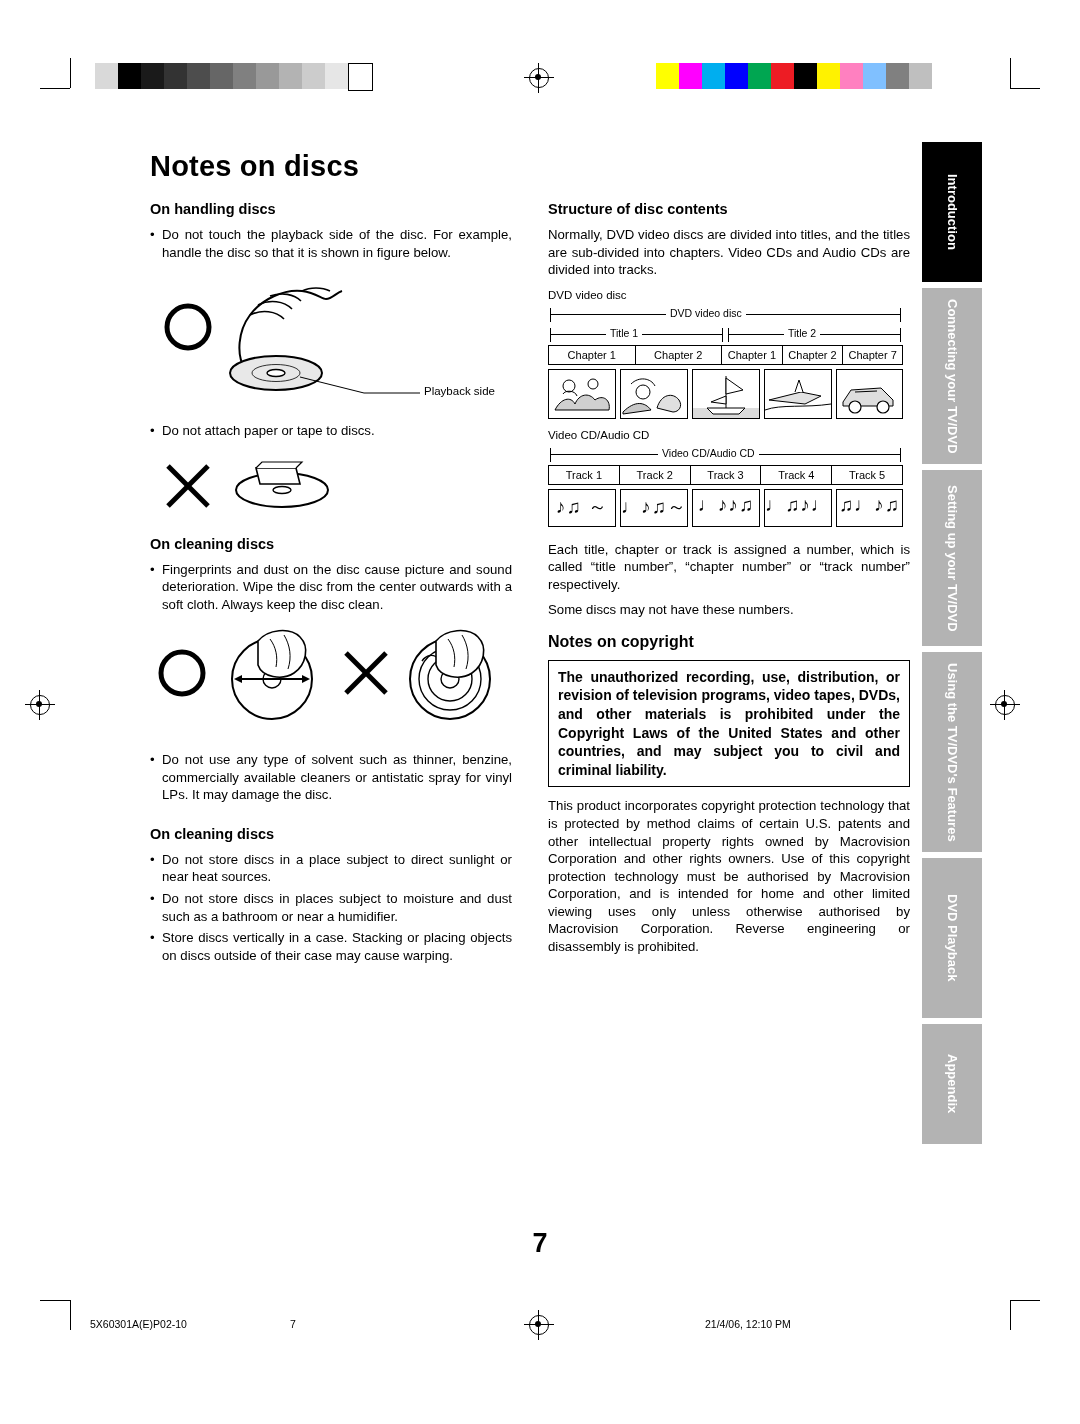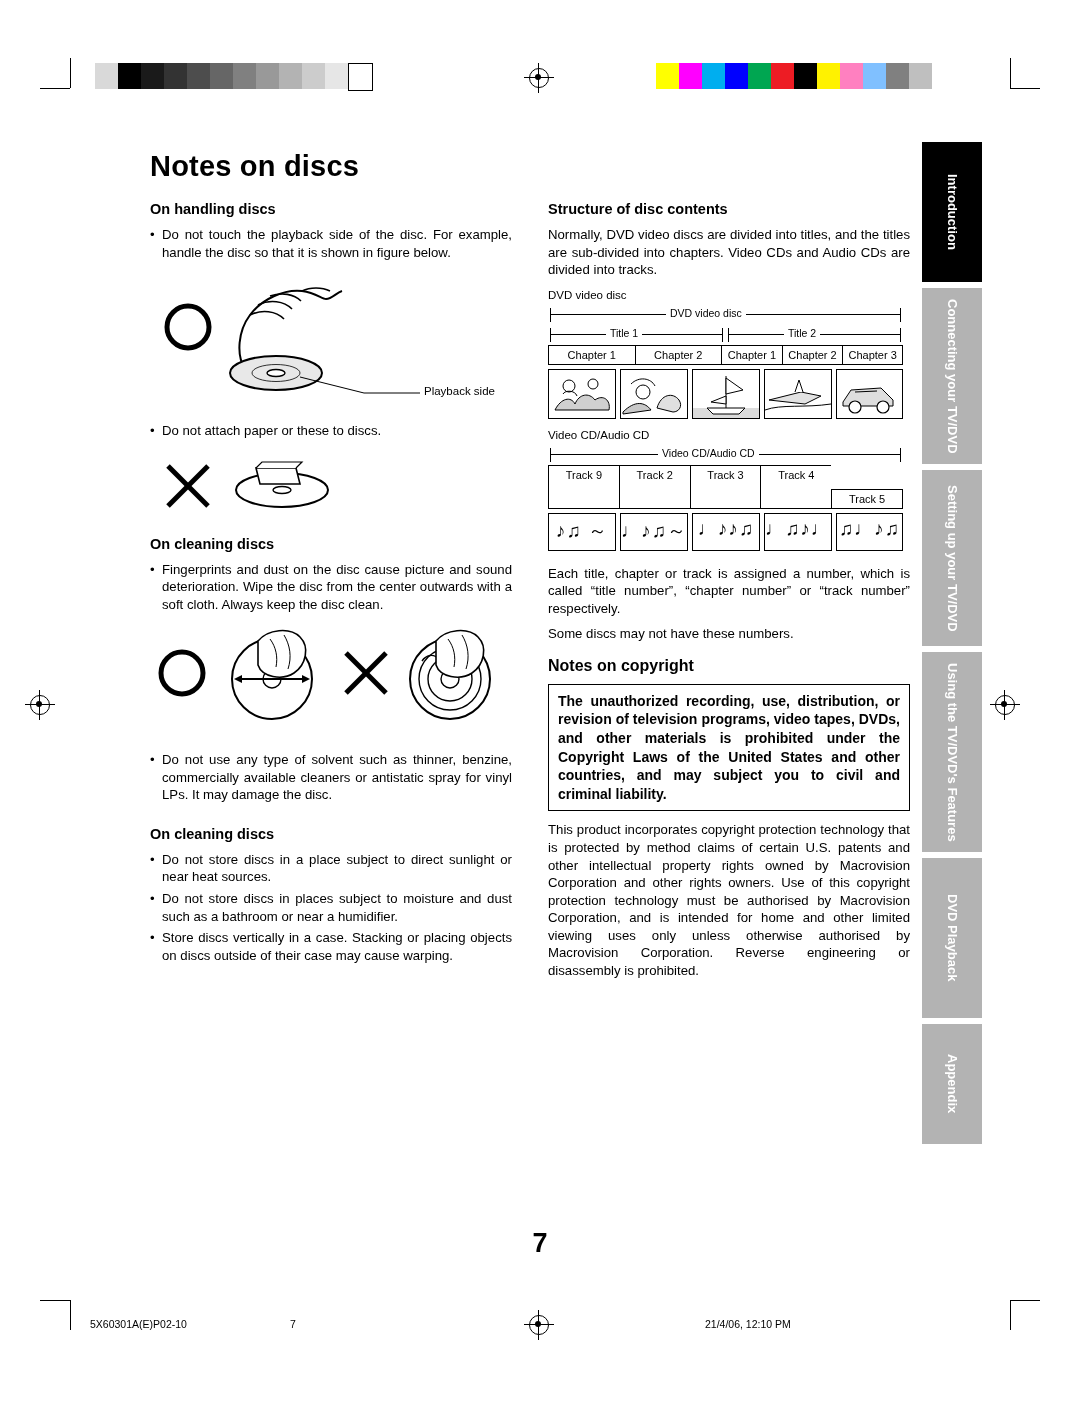--- a/index.html
+++ b/index.html
@@ -202,21 +202,21 @@
             <ellipse cx="126" cy="104" rx="46" ry="17" fill="#e8e8e8" stroke="#000" stroke-width="2"></ellipse>
             <ellipse cx="126" cy="104" rx="9" ry="3.5" fill="#fff" stroke="#000" stroke-width="1.4"></ellipse>
             <ellipse cx="126" cy="104" rx="24" ry="8.5" fill="none" stroke="#000" stroke-width="0.8"></ellipse>
 
             <path d="M150 108 L214 124 L270 124" fill="none" stroke="#000" stroke-width="1"></path>
           </svg>
           <div class="callout-label" style="left:274px; top:116px;">Playback side</div>
         </div>
 
         <ul>
-          <li>Do not attach paper or these to discs.</li>
+          <li>Do not attach paper or tape to discs.</li>
         </ul>
 
         <div class="fig fig-nopaper">
           <svg width="362" height="78" viewBox="0 0 362 78">
 
             <line x1="18" y1="18" x2="58" y2="58" stroke="#000" stroke-width="5"></line>
             <line x1="58" y1="18" x2="18" y2="58" stroke="#000" stroke-width="5"></line>
 
             <ellipse cx="132" cy="42" rx="46" ry="17" fill="#fff" stroke="#000" stroke-width="2"></ellipse>
             <ellipse cx="132" cy="42" rx="9" ry="3.5" fill="#fff" stroke="#000" stroke-width="1.4"></ellipse>
@@ -300,21 +300,21 @@
             <div class="tick" style="left:180px; top:3px; height:14px;"></div>
             <div class="tick" style="left:352px; top:3px; height:14px;"></div>
             <div class="dia-cap" style="left:236px;">Title 2</div>
           </div>
 
           <div class="cells">
             <div class="cell" style="width:86px;">Chapter 1</div>
             <div class="cell" style="width:86px;">Chapter 2</div>
             <div class="cell" style="width:60px;">Chapter 1</div>
             <div class="cell" style="width:60px;">Chapter 2</div>
-            <div class="cell" style="width:59px;">Chapter 3</div>
+            <div class="cell" style="width:59px;">Chapter 7</div>
           </div>
 
           <div class="imgrow">
             <div class="imgcell" style="width:66px;">
               <svg width="66" height="48" viewBox="0 0 66 48">
                 <path d="M6 40 C12 28 22 26 26 34 C30 24 40 22 46 30 C54 24 62 30 60 40 Z" fill="#d0d0d0" stroke="#000" stroke-width="1"></path>
                 <circle cx="20" cy="16" r="6" fill="#fff" stroke="#000" stroke-width="1"></circle>
                 <circle cx="44" cy="14" r="5" fill="#fff" stroke="#000" stroke-width="1"></circle>
                 <path d="M14 24 C16 20 26 20 28 26" fill="none" stroke="#000" stroke-width="1"></path>
               </svg>
@@ -357,25 +357,25 @@
         <div class="disc-label">Video CD/Audio CD</div>
 
         <div class="diagram">
           <div class="dia-top" style="width:355px;">
             <div class="dia-arrowline" style="left:2px; width:351px;"></div>
             <div class="tick" style="left:2px; top:3px; height:14px;"></div>
             <div class="tick" style="left:352px; top:3px; height:14px;"></div>
             <div class="dia-cap" style="left:110px;">Video CD/Audio CD</div>
           </div>
           <div class="cells">
-            <div class="cell" style="width:71px;">Track 9</div>
+            <div class="cell" style="width:71px;">Track 1</div>
             <div class="cell" style="width:71px;">Track 2</div>
             <div class="cell" style="width:71px;">Track 3</div>
             <div class="cell" style="width:71px;">Track 4</div>
-            <div class="cell" style="width:71px;margin-top:24px;">Track 5</div>
+            <div class="cell" style="width:71px;">Track 5</div>
           </div>
           <div class="imgrow">
             <div class="imgcell notecell" style="width:66px; height:32px;">♪♫ ～</div>
             <div class="imgcell notecell" style="width:66px; height:32px;">♩♪♫～</div>
             <div class="imgcell notecell" style="width:66px; height:32px;">♩♪♪♫～</div>
             <div class="imgcell notecell" style="width:66px; height:32px;">♩♫♪♩～</div>
             <div class="imgcell notecell" style="width:65px; height:32px;">♫♩♪♫～</div>
           </div>
         </div>
 

